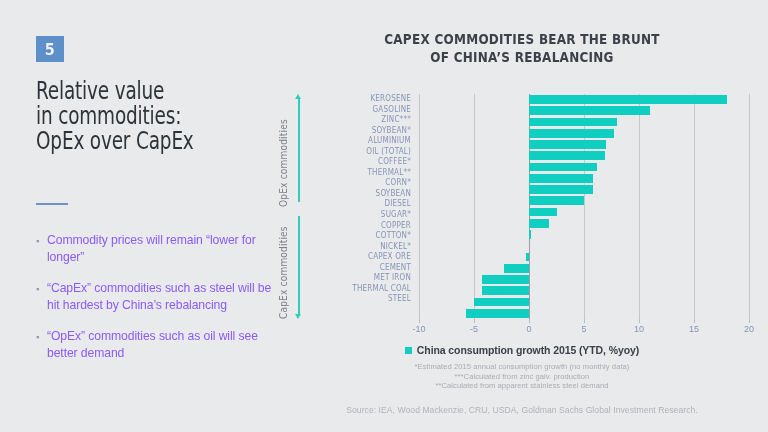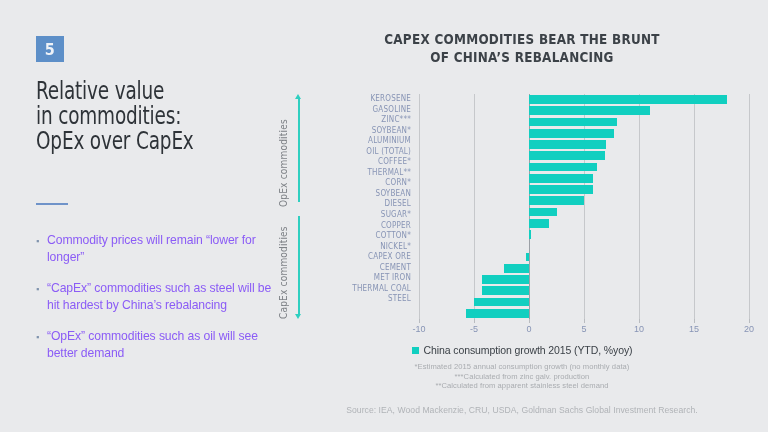--- a/index.html
+++ b/index.html
@@ -196,21 +196,21 @@
     justify-content: center;
   }
   #legend-swatch {
     width: 7px; height: 7px;
     background: #11cfc0;
     margin-right: 5px;
   }
   #legend-label {
     color: #3b4147;
     font-size: 10.5px;
-    font-weight: 400;
+    font-weight: 700;
     letter-spacing: -0.1px;
   }
 
   #footnotes {
     position: absolute;
     left: 0; top: 362px;
     width: 492px;
     text-align: center;
   }
   .footnote {

